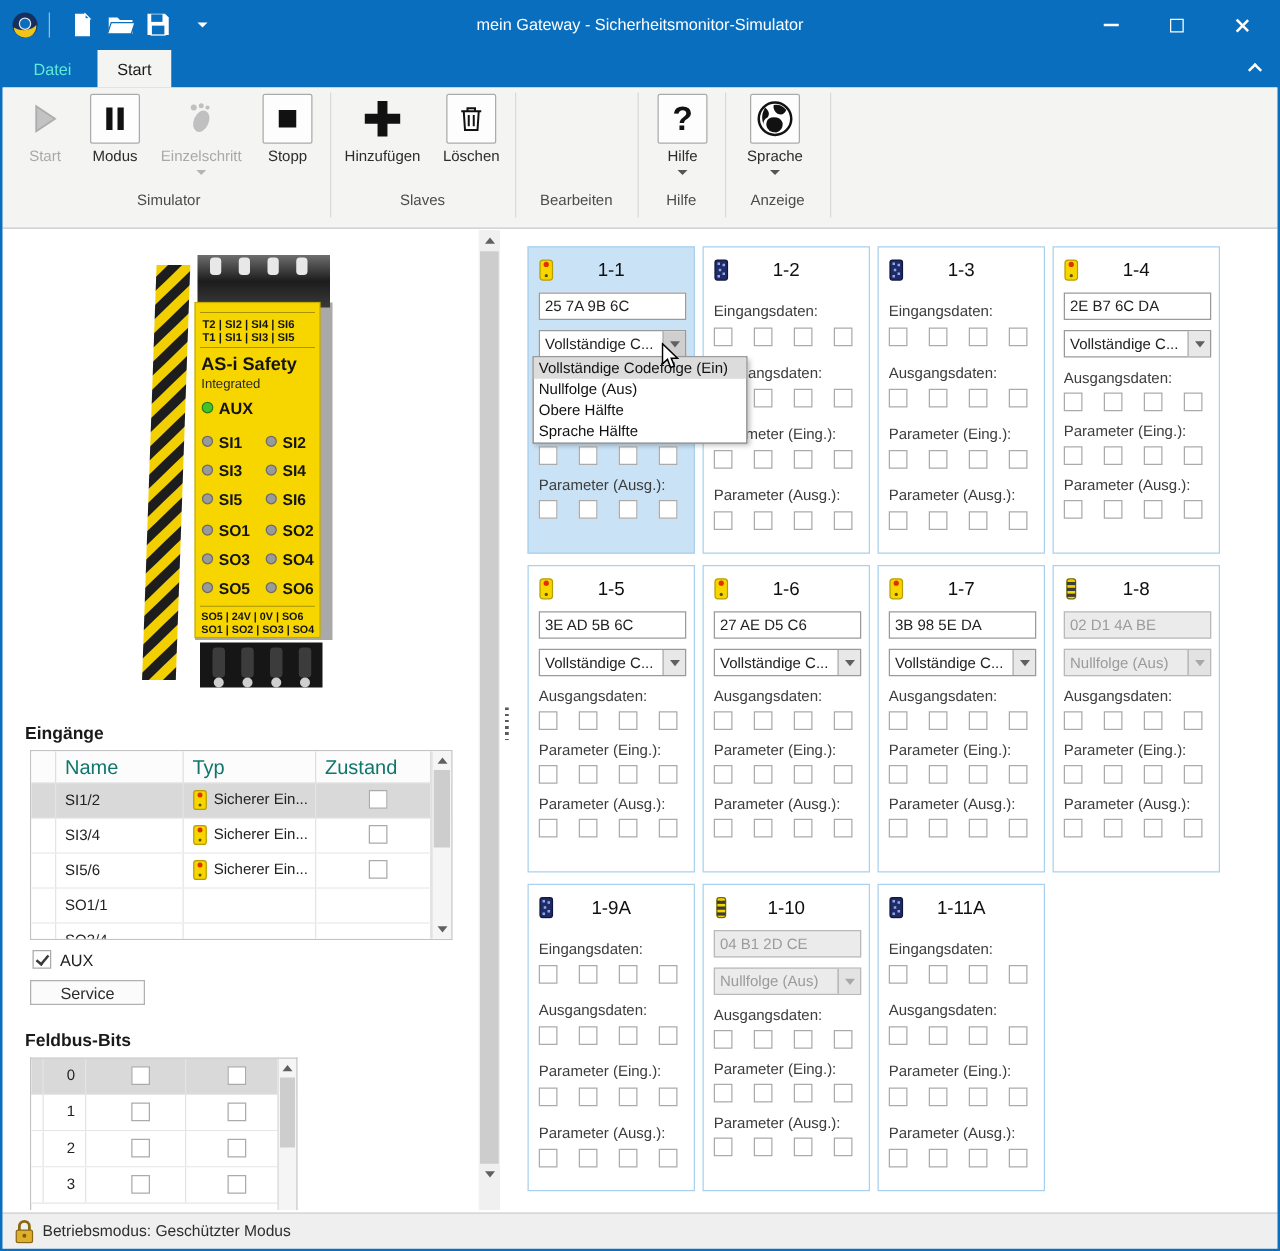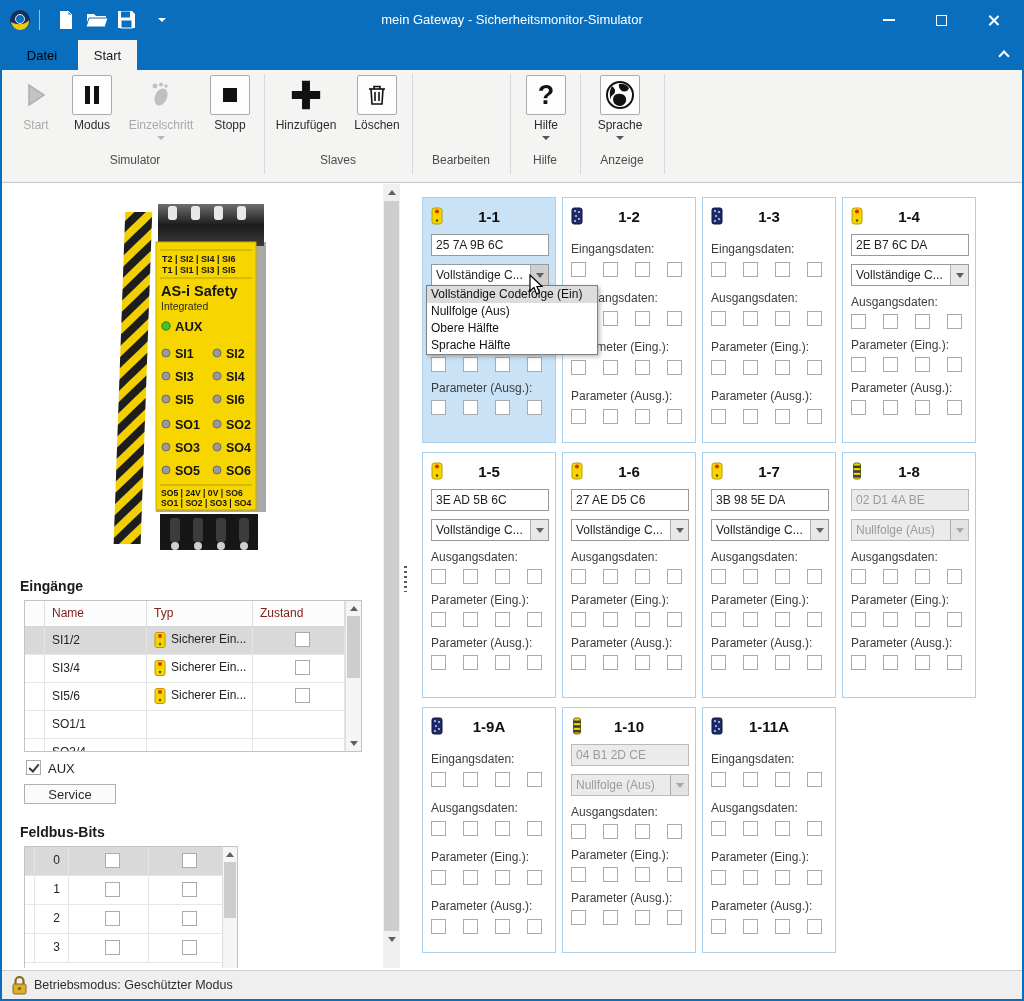--- a/index.html
+++ b/index.html
@@ -16,21 +16,21 @@
   .minus-glyph{width:12px;height:2px;background:#fff;}
   .max-glyph{width:11px;height:11px;border:1.5px solid #fff;}
   .x-glyph{position:relative;width:13px;height:13px;}
   .x-glyph::before,.x-glyph::after{content:"";position:absolute;left:6px;top:0;width:1.5px;height:13px;background:#fff;}
   .x-glyph::before{transform:rotate(45deg);}
   .x-glyph::after{transform:rotate(-45deg);}
 
   
   .tabrow{position:absolute;left:0;top:40px;width:1024px;height:30px;background:#0a6ebe;}
   .tab{position:absolute;top:0;height:30px;display:flex;align-items:center;justify-content:center;font-size:13px;}
-  .tab.inactive{color:#000000;}
+  .tab.inactive{color:#5eead4;}
   .tab.active{background:#f4f4f3;color:#1a1a1a;}
   .ribbon-chevron{position:absolute;right:12px;top:9px;width:12px;height:8px;}
   .chev-up{width:8px;height:8px;border-left:2px solid #fff;border-top:2px solid #fff;transform:rotate(45deg);margin-top:3px;}
 
   
   .ribbon{position:absolute;left:2px;top:70px;width:1020px;height:113px;background:#f4f4f3;border-bottom:1px solid #c9c9c9;}
   .rbtn{position:absolute;top:5px;text-align:center;}
   .ribox{width:40px;height:40px;margin:0 auto;display:flex;align-items:center;justify-content:center;}
   .ribox.boxed{background:#fdfdfd;border:1px solid #ababab;border-radius:2px;}
   .rlabel{margin-top:3px;font-size:12px;color:#2c2c2c;white-space:nowrap;}
@@ -38,40 +38,40 @@
   .rcaret{margin:4px auto 0;width:0;height:0;border-left:4px solid transparent;border-right:4px solid transparent;border-top:4px solid #555;}
   .rbtn.disabled .rcaret{border-top-color:#b5b5b5;}
   .rgrp-label{position:absolute;top:83px;text-align:center;font-size:12px;color:#4c4c4c;}
   .rdivider{position:absolute;top:4px;width:1px;height:100px;background:#d9d9d9;}
   .qmark{font-size:27px;font-weight:700;color:#111;line-height:1;}
 
   
   .heading{font-size:14px;font-weight:700;color:#1a1a1a;}
   .tbl{position:absolute;background:#fff;border:1px solid #c3c3c3;overflow:hidden;}
   .thead{display:flex;height:26px;background:#fcfcfc;border-bottom:1px solid #d6d6d6;}
-  .th{font-size:12px;color:#7f1d1d;padding:5px 0 0 7px;border-right:1px solid #dedede;}
+  .th{font-size:16px;color:#0f766e;padding:5px 0 0 7px;border-right:1px solid #dedede;}
   .trow{display:flex;height:28px;border-bottom:1px solid #e6e6e6;background:#fff;}
   .trow.selected{background:#d9d9d9;}
   .td{font-size:12px;color:#222;padding:6px 0 0 7px;border-right:1px solid #e4e4e4;height:100%;}
   .cb{display:inline-block;width:15px;height:15px;background:#fff;border:1px solid #ababab;}
   .cb.checked{position:relative;}
   .cb.checked::after{content:"";position:absolute;left:4px;top:1px;width:4px;height:8px;border:solid #3a3a3a;border-width:0 2px 2px 0;transform:rotate(40deg);}
   .vscroll{position:absolute;top:0;right:0;bottom:0;background:#f5f5f5;border-left:1px solid #dcdcdc;}
   .sarrow{width:100%;height:15px;display:flex;align-items:center;justify-content:center;}
   .tri-up{width:0;height:0;border-left:4px solid transparent;border-right:4px solid transparent;border-bottom:5px solid #606060;}
   .tri-down{width:0;height:0;border-left:4px solid transparent;border-right:4px solid transparent;border-top:5px solid #606060;}
   .sthumb{margin:0 1px;background:#cdcdcd;}
   .btn{position:absolute;background:#fbfbfb;border:1px solid #b0b0b0;font-size:13px;color:#2c2c2c;display:flex;align-items:center;justify-content:center;}
   .splitgrip{position:absolute;width:3px;background:repeating-linear-gradient(#5a5a5a 0 2px,transparent 2px 5px);}
 
   
   .card{position:absolute;width:134px;height:246px;background:#fff;border:1px solid #a9d1ed;padding:6px 8px 0 8px;}
   .card.selected{background:#c9e2f6;}
   .chead{display:flex;align-items:center;height:24px;}
-  .ctitle{flex:1;text-align:center;font-size:15px;font-weight:700;color:#101010;margin-right:12px;}
+  .ctitle{flex:1;text-align:center;font-size:15px;font-weight:400;color:#101010;margin-right:12px;}
   .ccode{display:block;width:118px;height:22px;margin-top:6px;border:1px solid #9a9a9a;background:#fff;font-size:12px;color:#222;padding:0 4px;}
   .card.off .ccode{background:#ebebeb;border-color:#b9b9b9;color:#9b9b9b;}
   .csel{position:relative;width:118px;height:22px;margin-top:8px;border:1px solid #9a9a9a;background:#fff;font-size:12px;color:#222;}
   .csel .val{position:absolute;left:4px;top:3px;white-space:nowrap;overflow:hidden;width:92px;}
   .selarrow{position:absolute;right:0;top:0;width:18px;height:20px;background:#e8e8e8;border-left:1px solid #adadad;display:flex;align-items:center;justify-content:center;}
   .selarrow.open{background:#cfcfcf;}
   .card.off .csel{background:#ebebeb;border-color:#b9b9b9;color:#9b9b9b;}
   .card.off .selarrow{background:#e3e3e3;}
   .card.off .selarrow .tri-down{border-top-color:#a8a8a8;}
   .clabel{margin-top:9px;font-size:12px;color:#3c3c3c;white-space:nowrap;}

